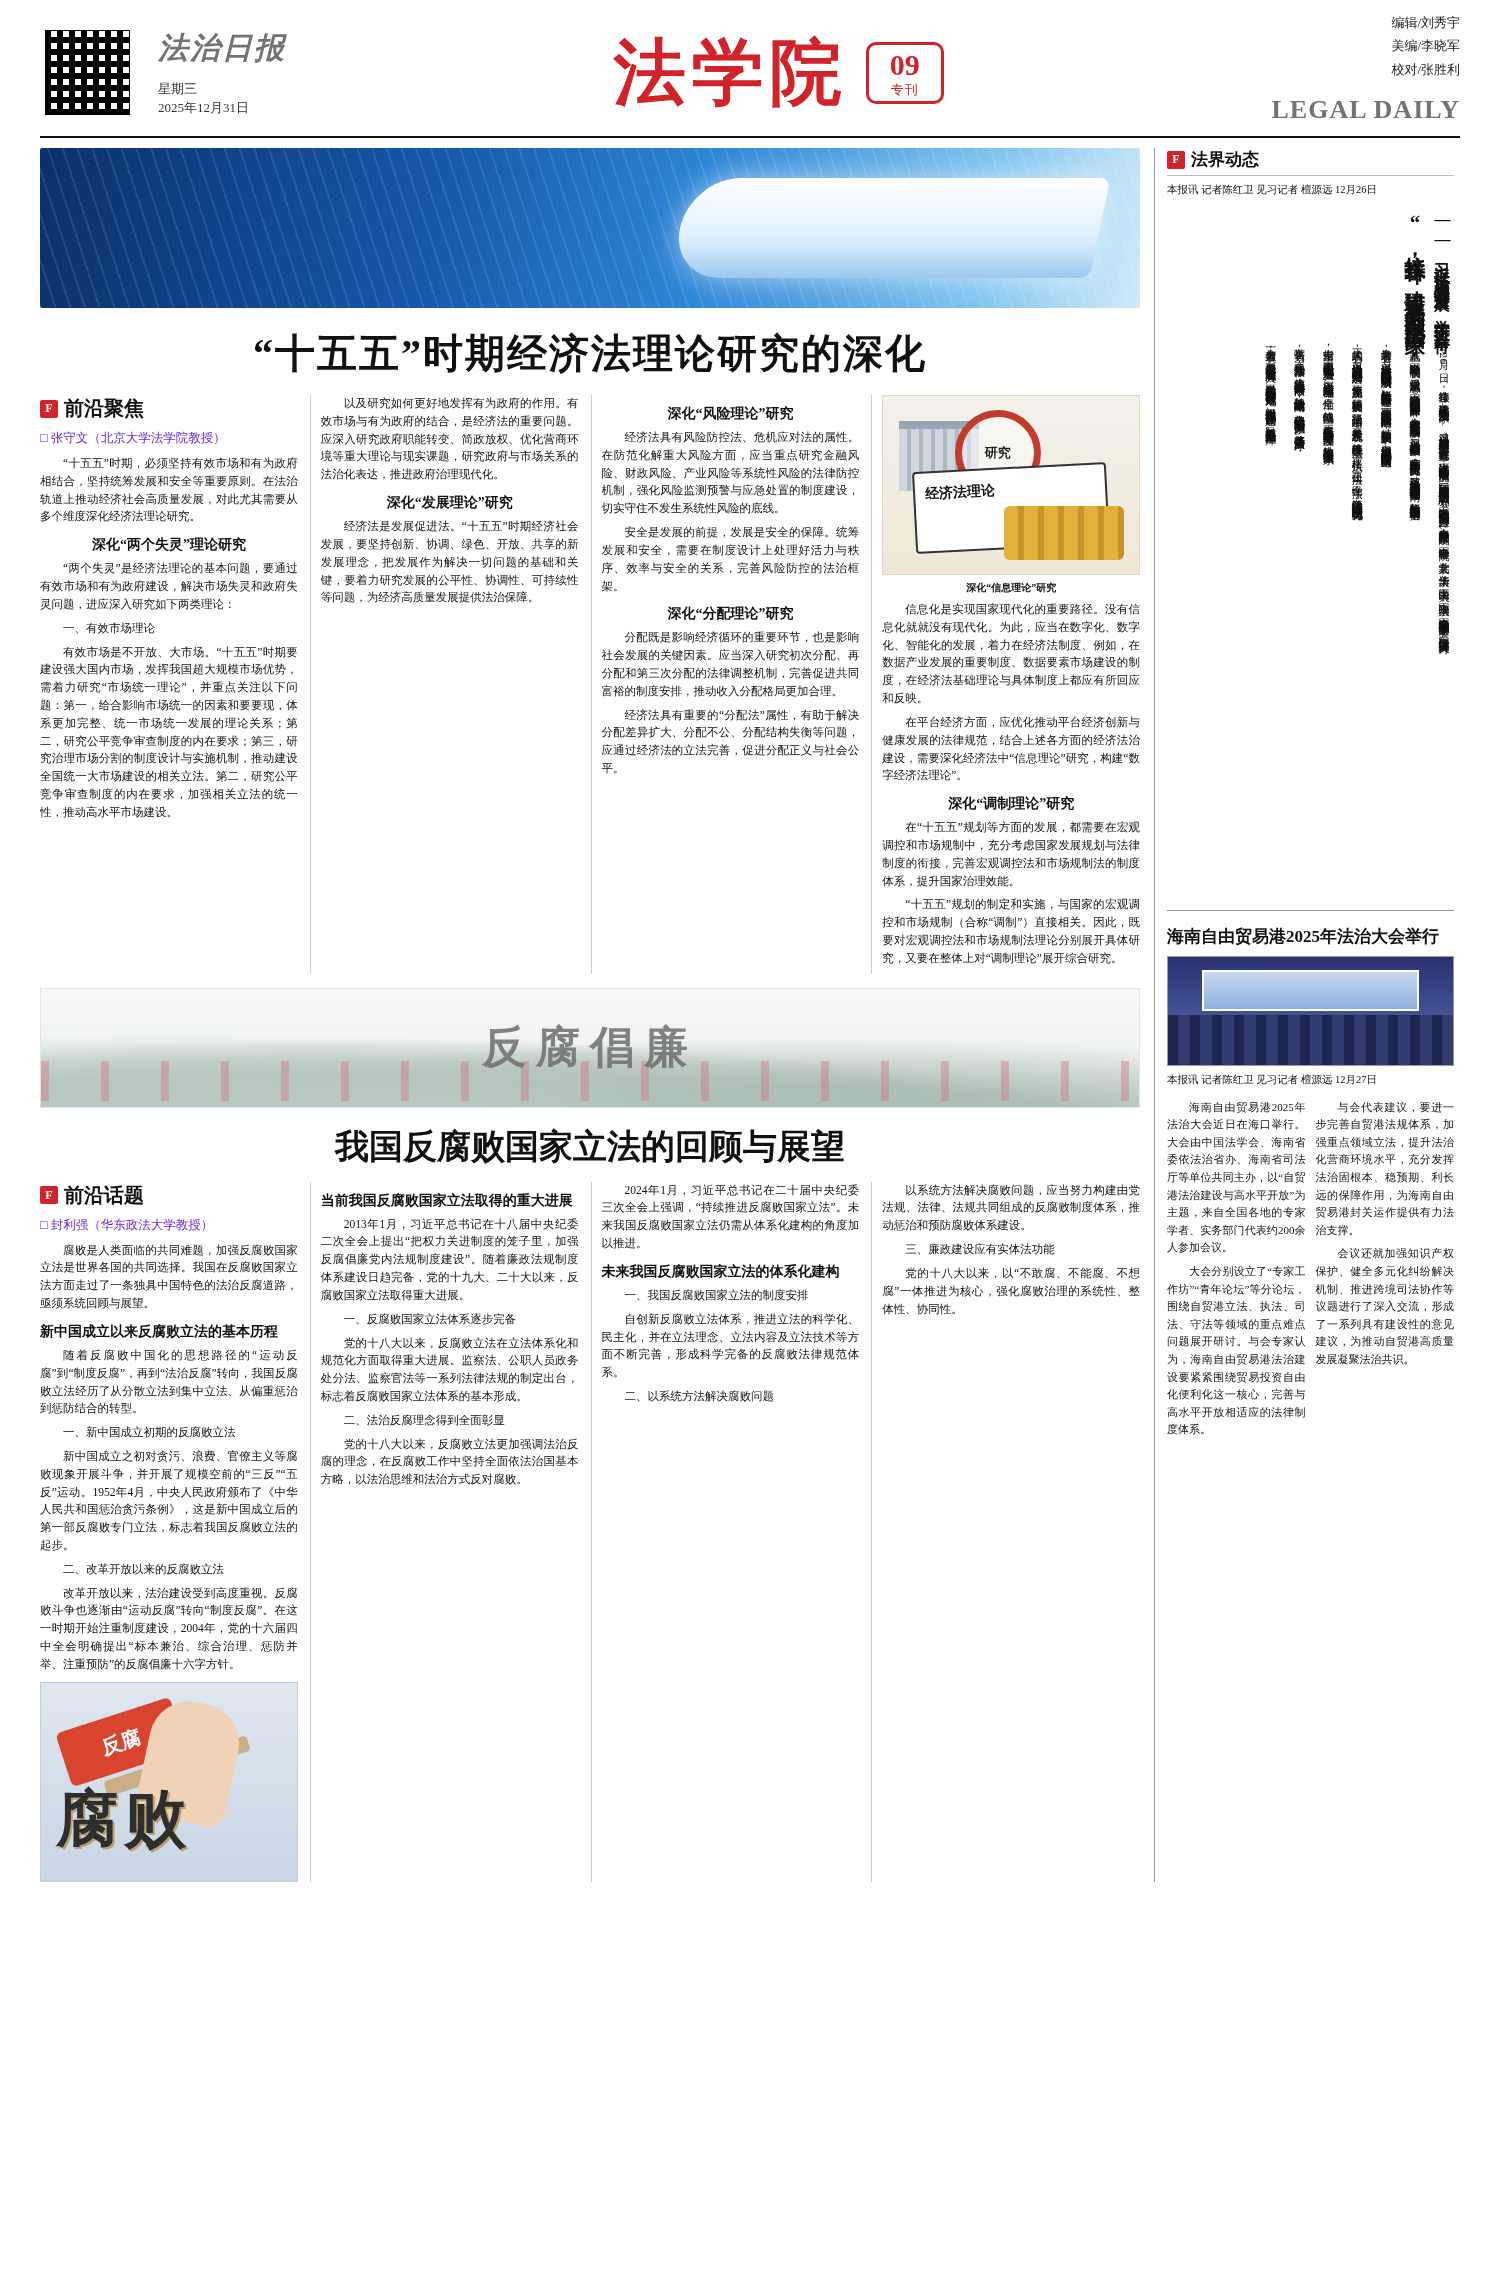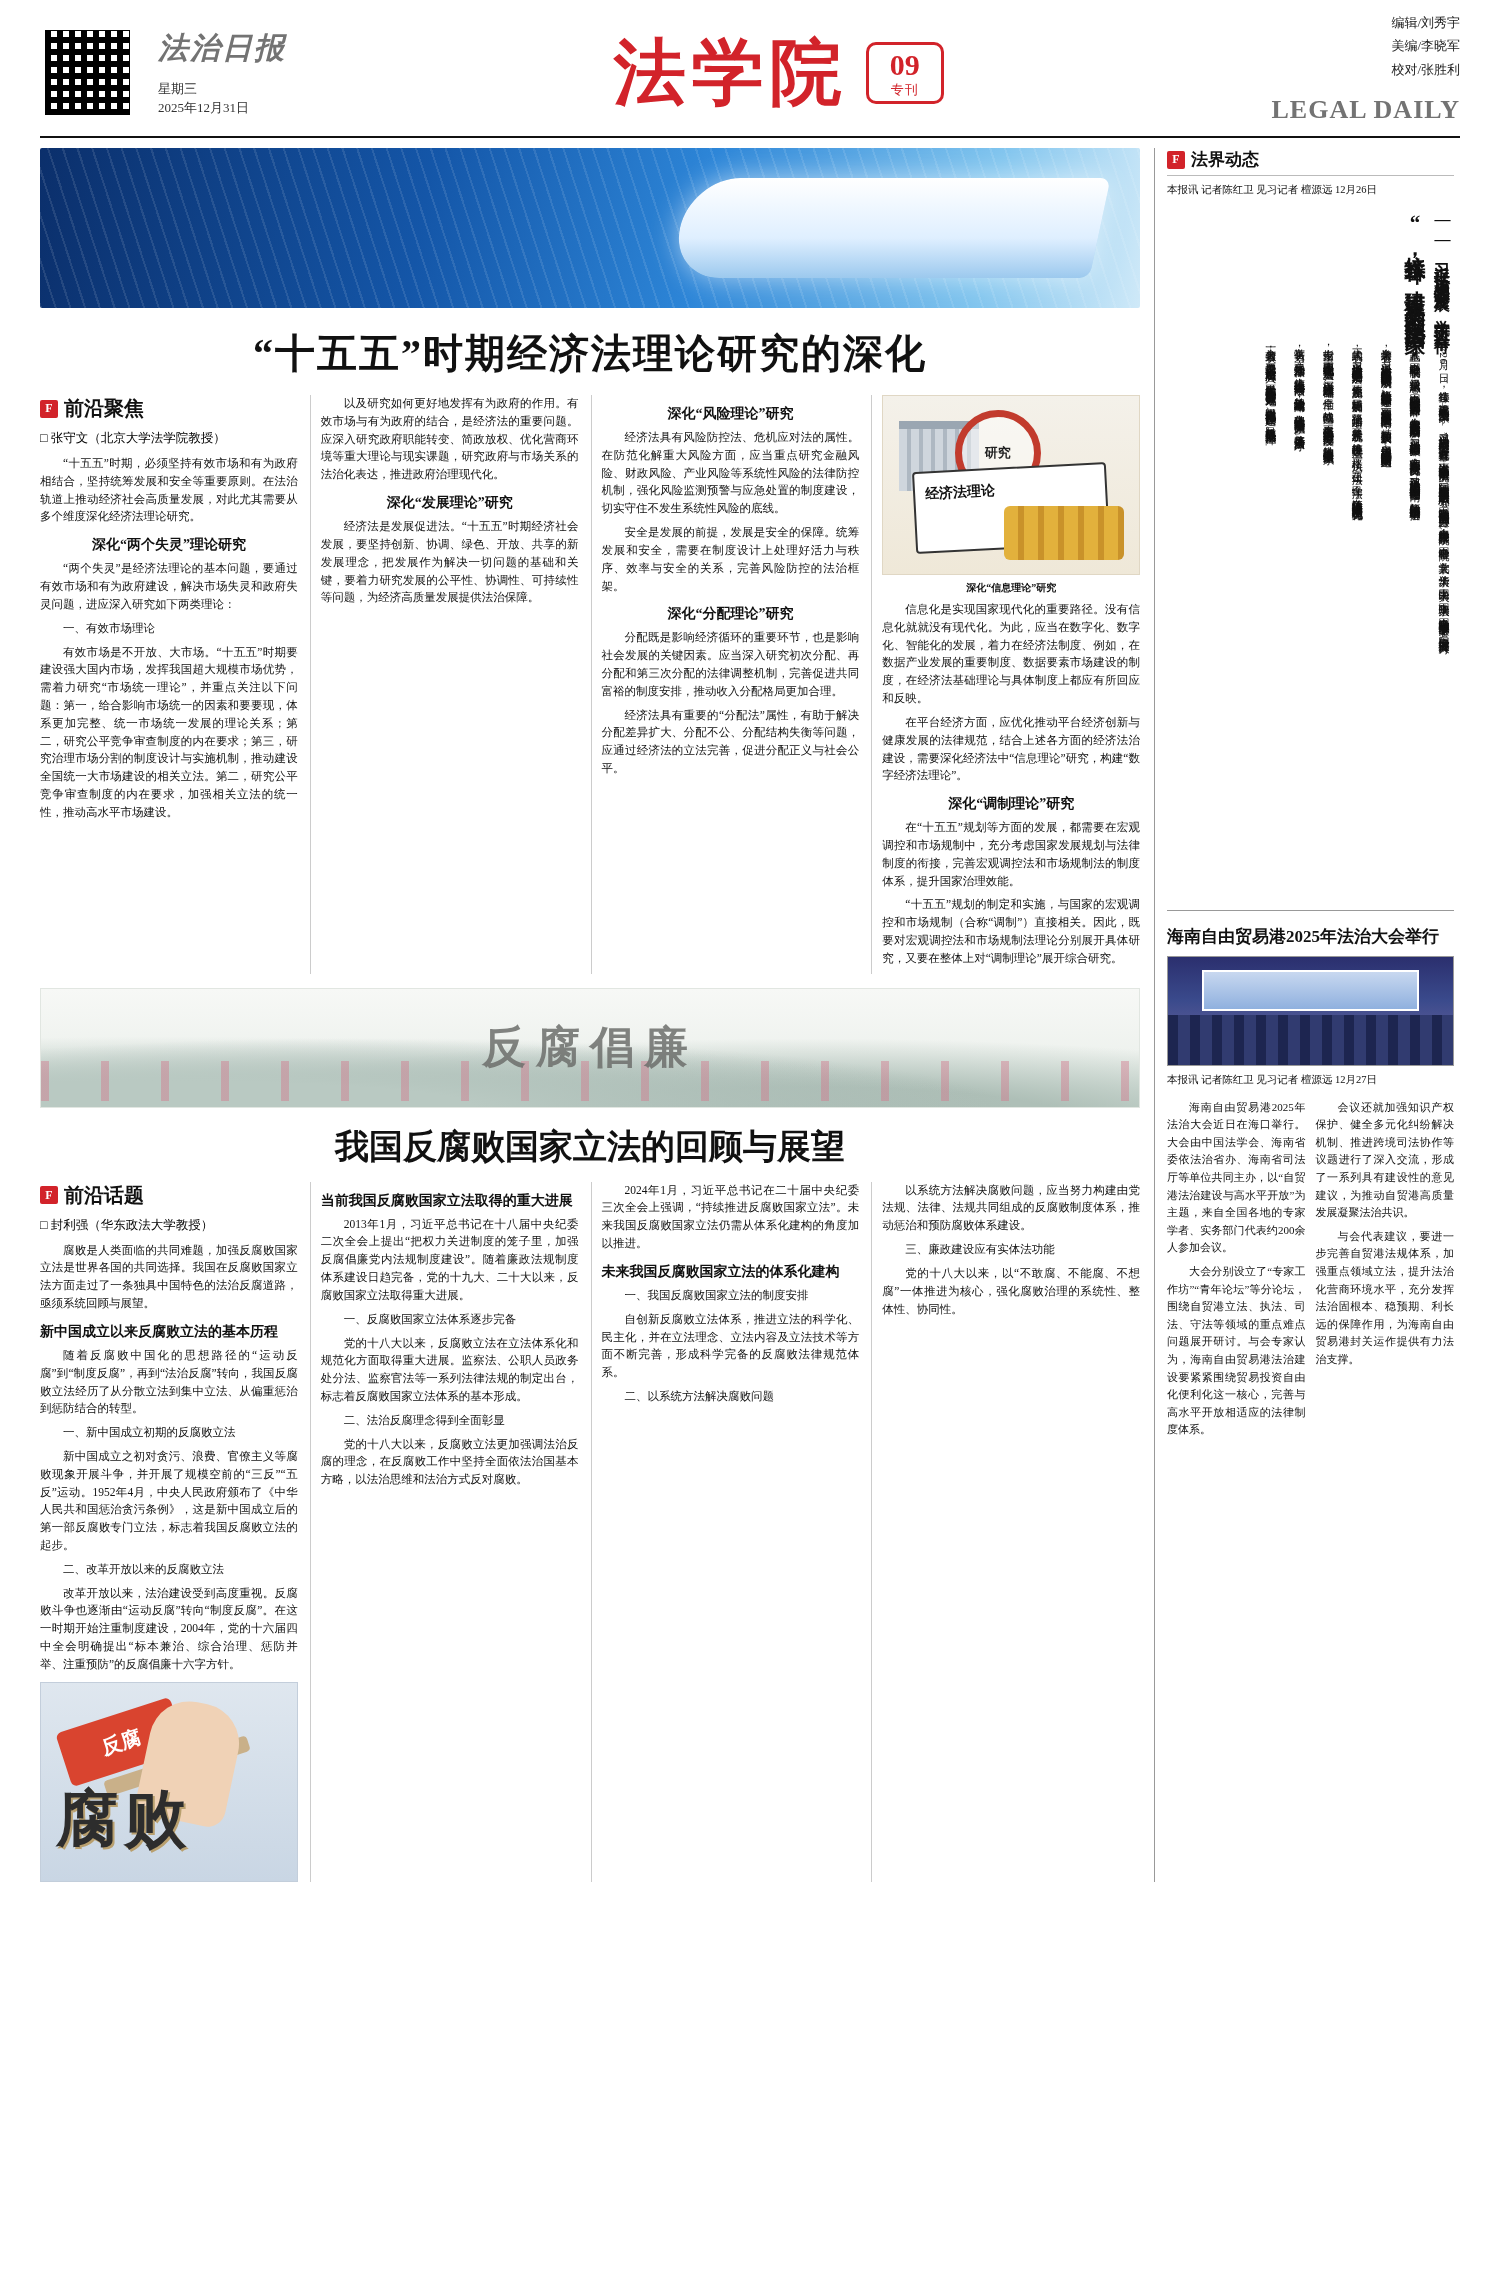--- a/index.html
+++ b/index.html
@@ -67,21 +67,21 @@
   .headline {
     text-align:center; font-size:40px; font-weight:bold; letter-spacing:2px;
     margin:18px 0 14px 0; font-family:"Liberation Serif", serif;
   }
   .section-flag { display:flex; align-items:center; gap:6px; margin-bottom:6px; }
   .flag-mark {
     background:#d2232a; color:#fff; font-size:12px; width:18px; height:18px;
     display:flex; align-items:center; justify-content:center; border-radius:2px; font-weight:bold;
   }
   .flag-text { font-size:20px; font-weight:bold; }
-  .byline { font-size:12.5px; margin:8px 0 8px 0; color:#000000; }
+  .byline { font-size:12.5px; margin:8px 0 8px 0; color:#6d28d9; }
   .subhead { font-weight:bold; font-size:14px; text-align:center; margin:10px 0 6px; }
   .subhead-l { font-weight:bold; font-size:14px; margin:10px 0 6px; }
   p.body { font-size:11.5px; line-height:1.55; text-align:justify; margin:0 0 6px 0; text-indent:2em; }
 
   .cols-5 { display:flex; gap:12px; margin-top:6px; }
   .col { flex:1; }
   .col.sep { border-left:1px solid #ccc; padding-left:10px; }
 
   
   .illus-research {
@@ -376,19 +376,19 @@
         <div class="screen"></div>
         <div class="rows"></div>
       </div>
       <div style="font-size:10.5px;line-height:1.6;margin-top:6px;">本报讯 记者陈红卫 见习记者 檀源远  12月27日</div>
       <div class="right-cols" style="margin-top:4px;">
         <div class="c">
           <p class="right-body">海南自由贸易港2025年法治大会近日在海口举行。大会由中国法学会、海南省委依法治省办、海南省司法厅等单位共同主办，以“自贸港法治建设与高水平开放”为主题，来自全国各地的专家学者、实务部门代表约200余人参加会议。</p>
           <p class="right-body">大会分别设立了“专家工作坊”“青年论坛”等分论坛，围绕自贸港立法、执法、司法、守法等领域的重点难点问题展开研讨。与会专家认为，海南自由贸易港法治建设要紧紧围绕贸易投资自由化便利化这一核心，完善与高水平开放相适应的法律制度体系。</p>
         </div>
         <div class="c">
+          <p class="right-body">与会代表建议，要进一步完善自贸港法规体系，加强重点领域立法，提升法治化营商环境水平，充分发挥法治固根本、稳预期、利长远的保障作用，为海南自由贸易港封关运作提供有力法治支撑。</p>
           <p class="right-body">会议还就加强知识产权保护、健全多元化纠纷解决机制、推进跨境司法协作等议题进行了深入交流，形成了一系列具有建设性的意见建议，为推动自贸港高质量发展凝聚法治共识。</p>
-          <p class="right-body">与会代表建议，要进一步完善自贸港法规体系，加强重点领域立法，提升法治化营商环境水平，充分发挥法治固根本、稳预期、利长远的保障作用，为海南自由贸易港封关运作提供有力法治支撑。</p>
         </div>
       </div>
     </div>
   </div>
 </div>
 
 </body></html>

